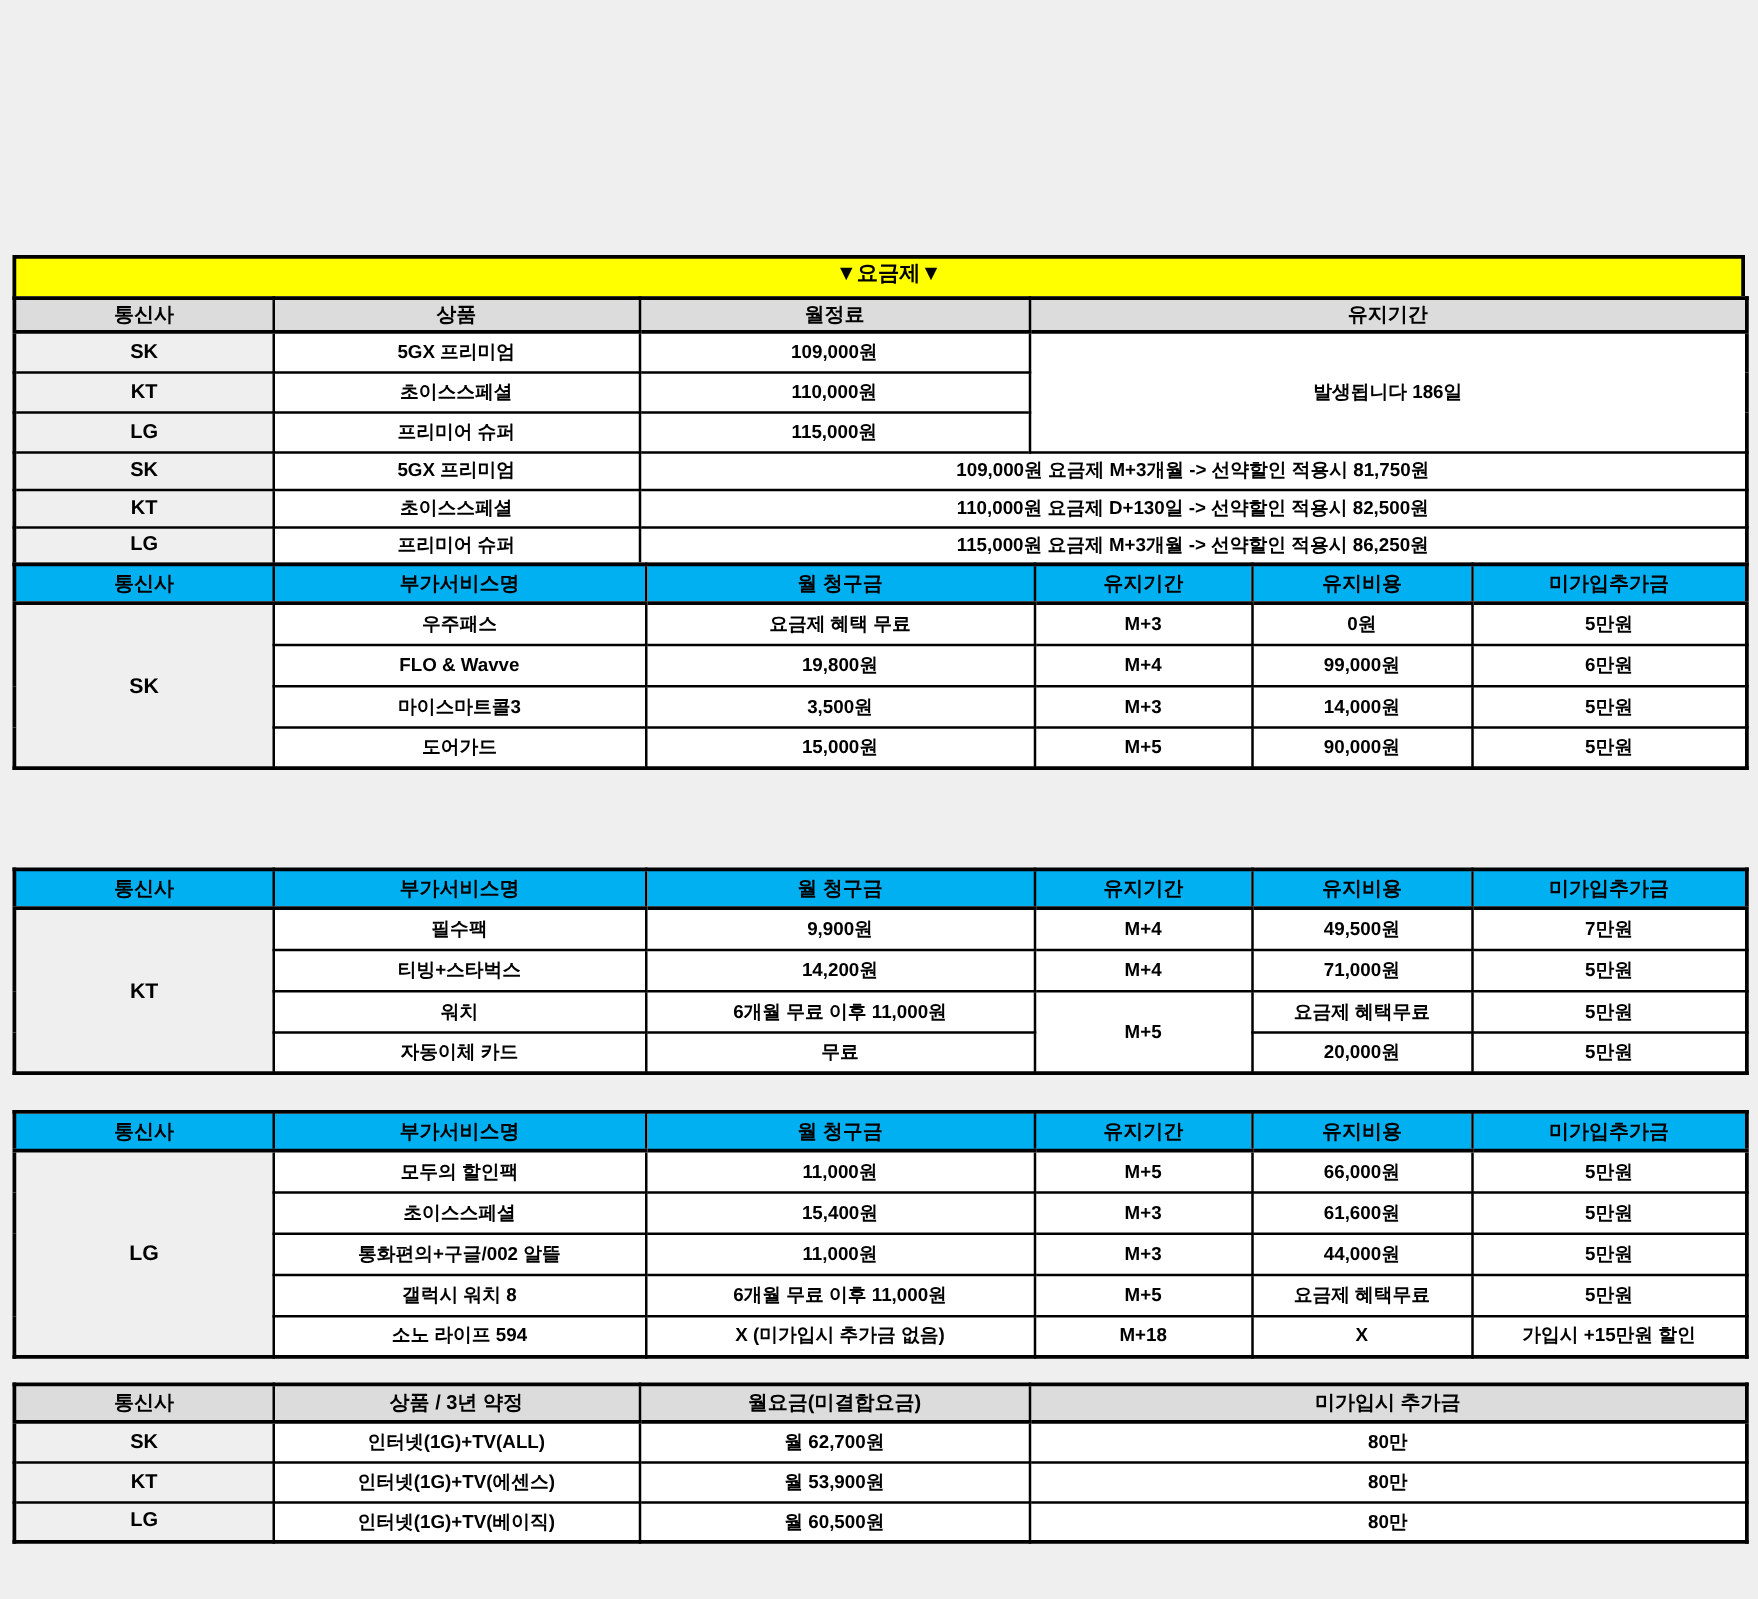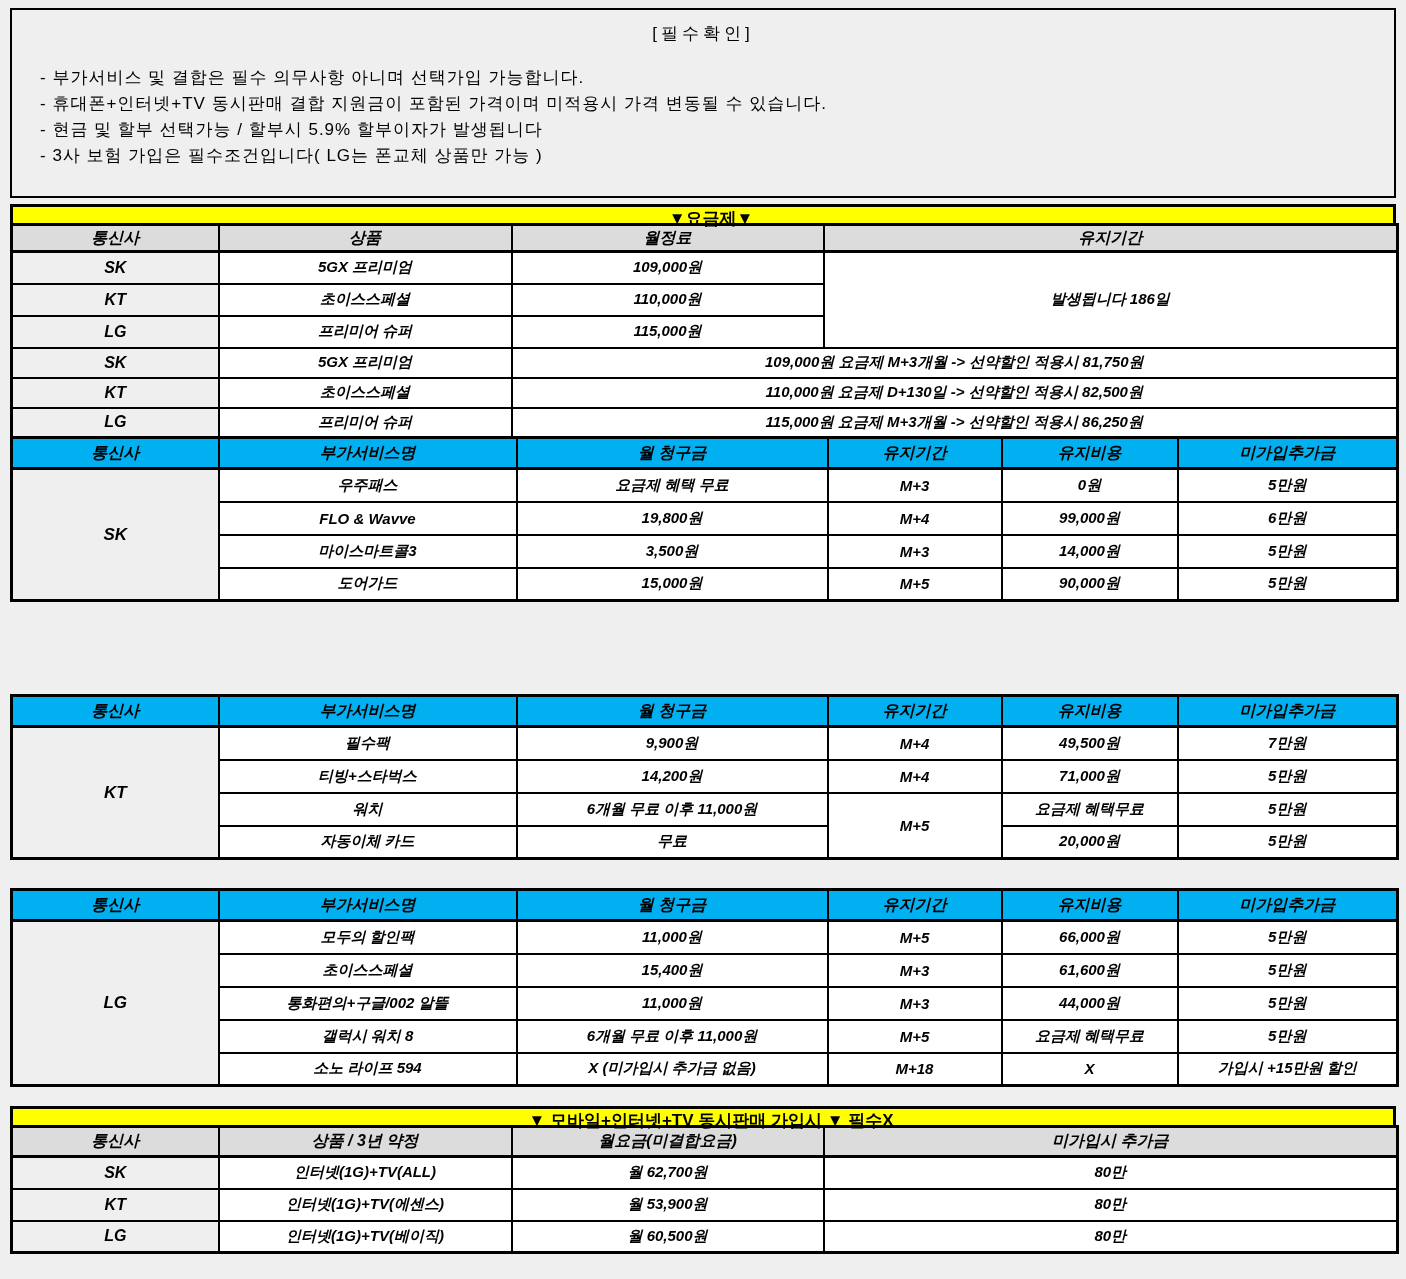--- a/index.html
+++ b/index.html
@@ -38,30 +38,30 @@
   .content{position:absolute;left:10px;width:1386px;}
   .stack-top{top:204px;}
   .stack-kt{top:694px;}
   .stack-lg{top:888px;}
   .stack-bundle{top:1106px;}
   .stack > * + *{margin-top:-3px;}
 
   .banner{
     background:var(--banner-bg);
     border:3px solid #000;
-    height:22px;
+    height:36px;
     text-align:center;
     font-weight:bold;font-size:17px;line-height:23px;padding-left:16px;
   }
 
   table{
     width:1386px;border-collapse:collapse;table-layout:fixed;
     background:var(--cell-white);
   }
-  table{border:3px solid #000;font-style:italic;}
+  table{border:3px solid #000;}
   th,td{
     border:2px solid #000;
     text-align:center;vertical-align:middle;
     font-weight:bold;font-size:15px;
     padding:0 4px;overflow:hidden;white-space:nowrap;
   }
   thead th{border-bottom:3px solid #000;}
 
   
   .rate-table thead th{background:var(--header-gray);height:27px;font-size:16px;}
@@ -77,29 +77,20 @@
   
   .bundle-table thead th{background:var(--header-gray);height:30px;font-size:16px;}
   .bundle-table tbody td{height:32px;}
   .bundle-table td.carrier{background:var(--carrier-gray);font-size:16px;}
 </style>
 </head>
 <body>
 
 <div class="page">
 
-  <div class="note-box">
-    <div class="note-title">[필수확인]</div>
-    <div class="note-lines">
-      <div class="note-line">- 부가서비스 및 결합은 필수 의무사항 아니며 선택가입 가능합니다.</div>
-      <div class="note-line">- 휴대폰+인터넷+TV 동시판매 결합 지원금이 포함된 가격이며 미적용시 가격 변동될 수 있습니다.</div>
-      <div class="note-line">- 현금 및 할부 선택가능 / 할부시 5.9% 할부이자가 발생됩니다</div>
-      <div class="note-line">- 3사 보험 가입은 필수조건입니다( LG는 폰교체 상품만 가능 )</div>
-    </div>
-  </div>
 
   <div class="content stack-top stack">
     <div class="banner">▼요금제▼</div>
 
     <table class="rate-table">
       <colgroup>
           <col style="width:207px">
           <col style="width:293px">
           <col style="width:312px">
           <col style="width:574px">
@@ -309,21 +300,20 @@
           <td>X (미가입시 추가금 없음)</td>
           <td>M+18</td>
           <td>X</td>
           <td>가입시 +15만원 할인</td>
         </tr>
       </tbody>
     </table>
   </div>
 
   <div class="content stack-bundle stack">
-    <div class="banner">▼ 모바일+인터넷+TV 동시판매 가입시 ▼ 필수X</div>
     <table class="bundle-table">
       <colgroup>
           <col style="width:207px">
           <col style="width:293px">
           <col style="width:312px">
           <col style="width:574px">
         </colgroup>
       <thead>
         <tr>
           <th>통신사</th>

